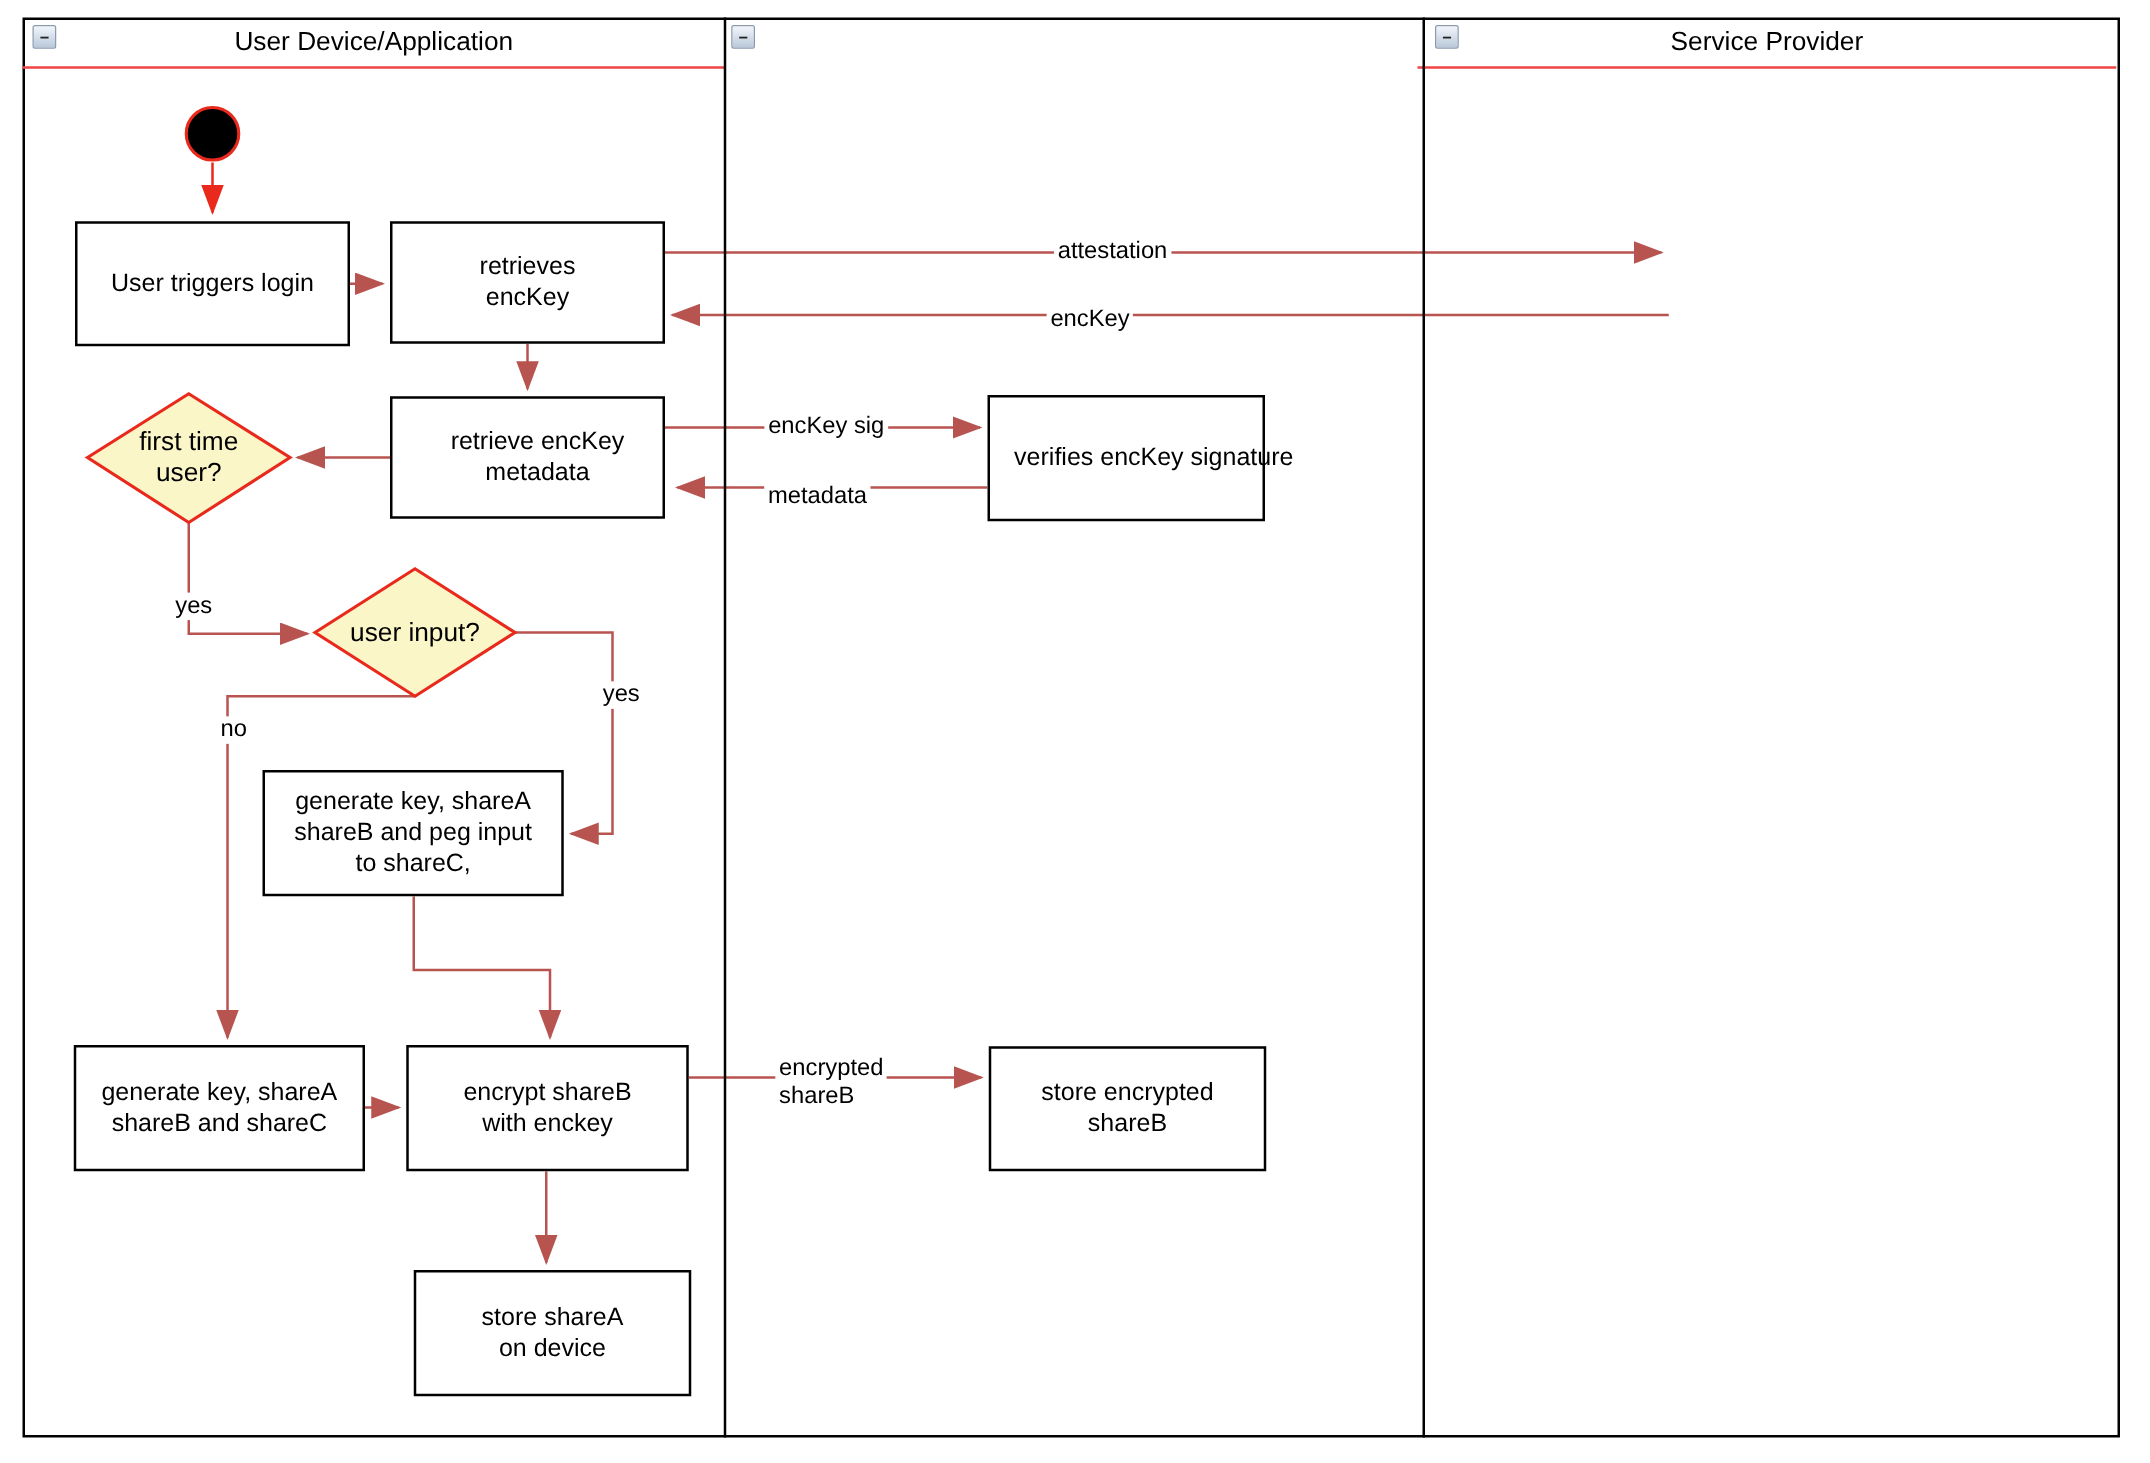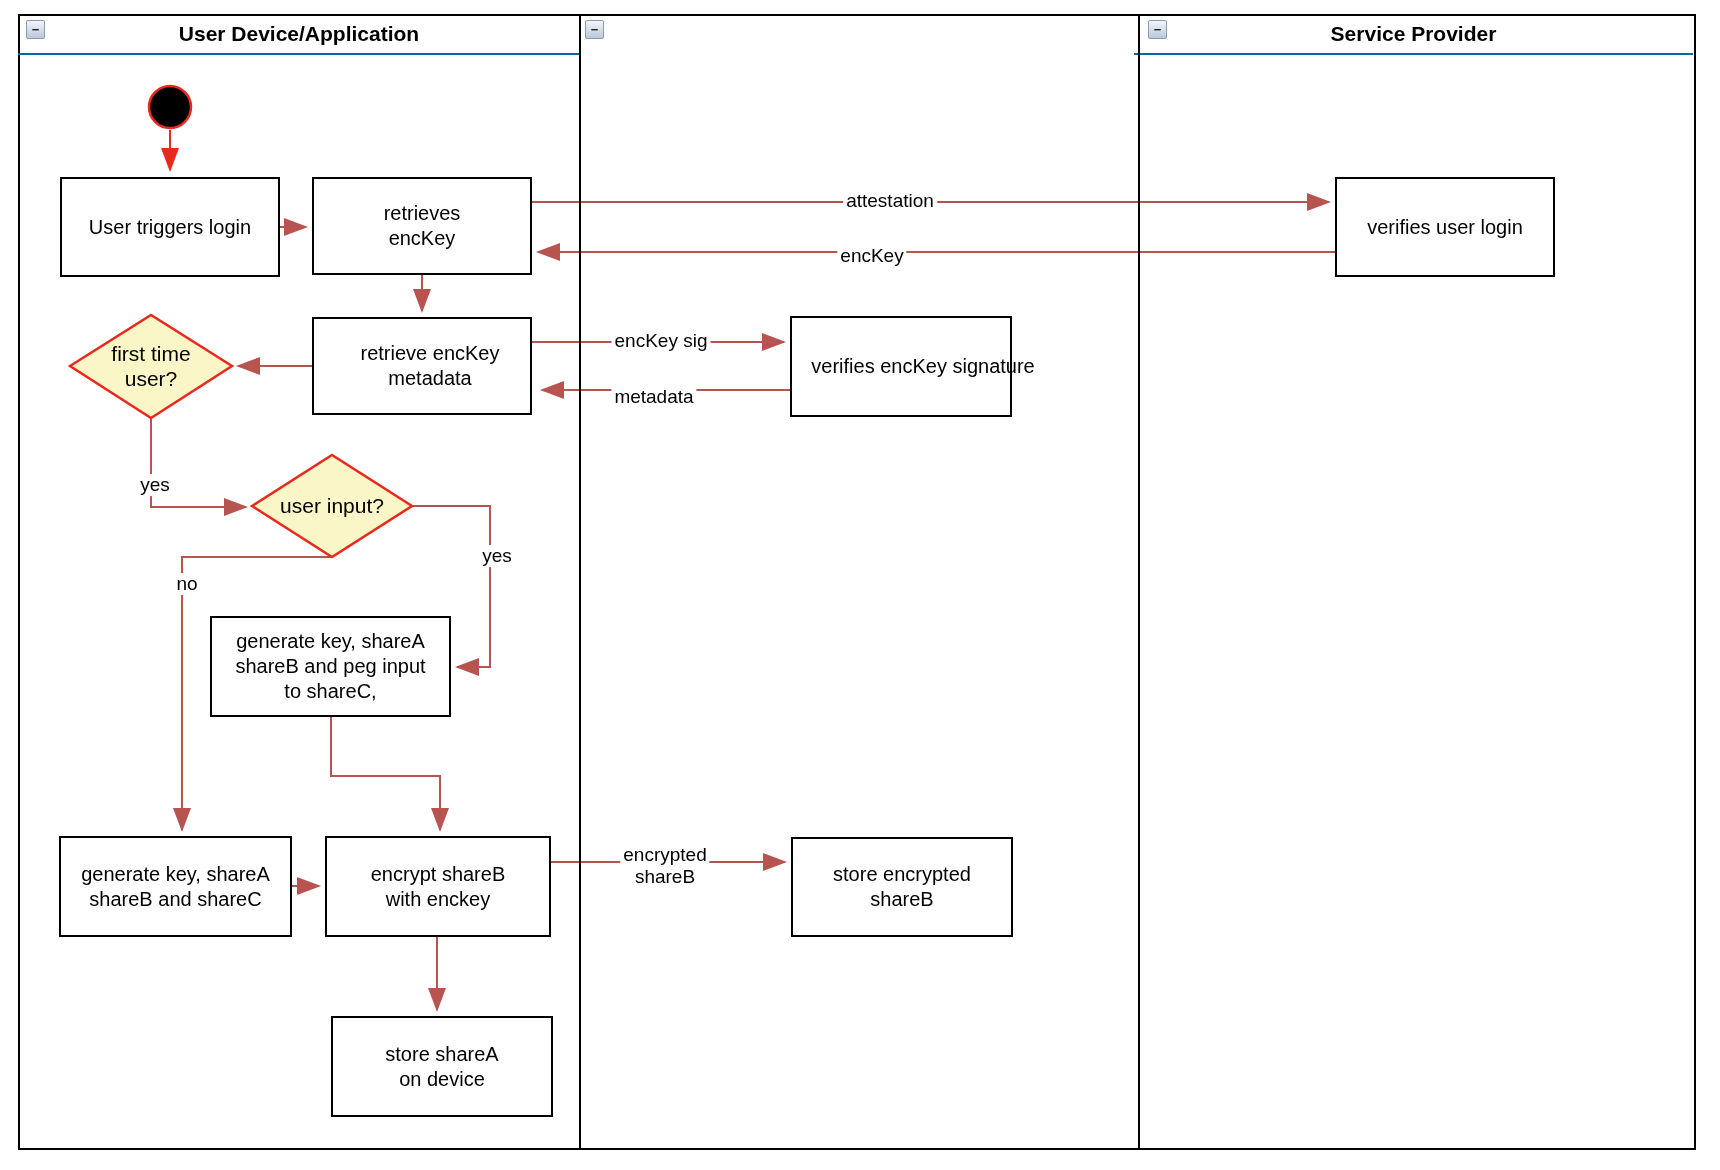--- a/index.html
+++ b/index.html
@@ -2,31 +2,31 @@
 <html><head>
 <meta charset="utf-8">
 <style>
   html,body{margin:0;padding:0;background:#ffffff;}
   body{width:1720px;height:1170px;position:relative;font-family:"Liberation Sans",sans-serif;color:#000;}
   .canvas{position:absolute;left:0;top:0;width:1720px;height:1170px;}
   svg.wires{position:absolute;left:0;top:0;width:1720px;height:1170px;z-index:1;}
 
   
   .pool{position:absolute;left:18px;top:14px;width:1678px;height:1136px;border:2px solid #000;box-sizing:border-box;z-index:0;background:#fff;}
-  .lane-header{position:absolute;top:14px;height:41px;border-bottom:2px solid #0369a1;box-sizing:border-box;display:flex;align-items:center;justify-content:center;font-weight:bold;font-size:21px;z-index:2;}
+  .lane-header{position:absolute;top:14px;height:41px;border-bottom:2px solid #ef4444;box-sizing:border-box;display:flex;align-items:center;justify-content:center;font-weight:normal;font-size:21px;z-index:2;}
   .lane-sep{position:absolute;top:14px;height:1136px;width:2px;background:#000;z-index:2;}
   .collapse{position:absolute;width:17px;height:17px;border:1px solid #8a9bb0;border-radius:2px;background:linear-gradient(#f2f6fb,#b9c8da);display:flex;align-items:center;justify-content:center;font-size:13px;font-weight:bold;color:#222;z-index:4;line-height:1;}
 
   
   .node{position:absolute;border:2px solid #000;background:#fff;box-sizing:border-box;display:flex;align-items:center;justify-content:center;text-align:center;font-size:20px;line-height:1.25;white-space:pre-line;z-index:3;}
   .node.nowrap{white-space:nowrap;overflow:visible;padding-left:44px;}
   .dlabel{position:absolute;transform:translate(-50%,-50%);text-align:center;font-size:21px;line-height:1.2;white-space:pre-line;z-index:4;}
 
   
-  .elabel{position:absolute;transform:translate(-50%,-50%);background:#fff;padding:0 3px;font-size:19px;line-height:1.15;text-align:center;white-space:pre-line;z-index:4;}
+  .elabel{position:absolute;transform:translate(-50%,-50%);background:#fff;padding:0 3px;font-size:19px;line-height:1.15;text-align:left;white-space:pre-line;z-index:4;}
 </style>
 </head>
 <body>
 
 <div class="canvas">
 
   <div class="pool"></div>
 
   <div class="lane-header" style="left:18px;width:562px;">
     <span>User Device/Application</span>
@@ -73,21 +73,20 @@
       <path d="M437,937 L437,1010" marker-end="url(#mBrick)"></path>
     </g>
 
     <polygon points="70,366 151,315 232,366 151,418" fill="#FBF6C8" stroke="#E8291C" stroke-width="2.5"></polygon>
     <polygon points="252,506 332,455 412,506 332,557" fill="#FBF6C8" stroke="#E8291C" stroke-width="2.5"></polygon>
   </svg>
 
   <div class="node" style="left:60px;top:177px;width:220px;height:100px;">User triggers login</div>
   <div class="node" style="left:312px;top:177px;width:220px;height:98px;">retrieves
 encKey</div>
-  <div class="node" style="left:1335px;top:177px;width:220px;height:100px;">verifies user login</div>
   <div class="node" style="left:312px;top:317px;width:220px;height:98px;padding-left:16px;">retrieve encKey
 metadata</div>
   <div class="node nowrap" style="left:790px;top:316px;width:222px;height:101px;">verifies encKey signature</div>
   <div class="node" style="left:210px;top:616px;width:241px;height:101px;">generate key, shareA
 shareB and peg input
 to shareC,</div>
   <div class="node" style="left:59px;top:836px;width:233px;height:101px;">generate key, shareA
 shareB and shareC</div>
   <div class="node" style="left:325px;top:836px;width:226px;height:101px;">encrypt shareB
 with enckey</div>

